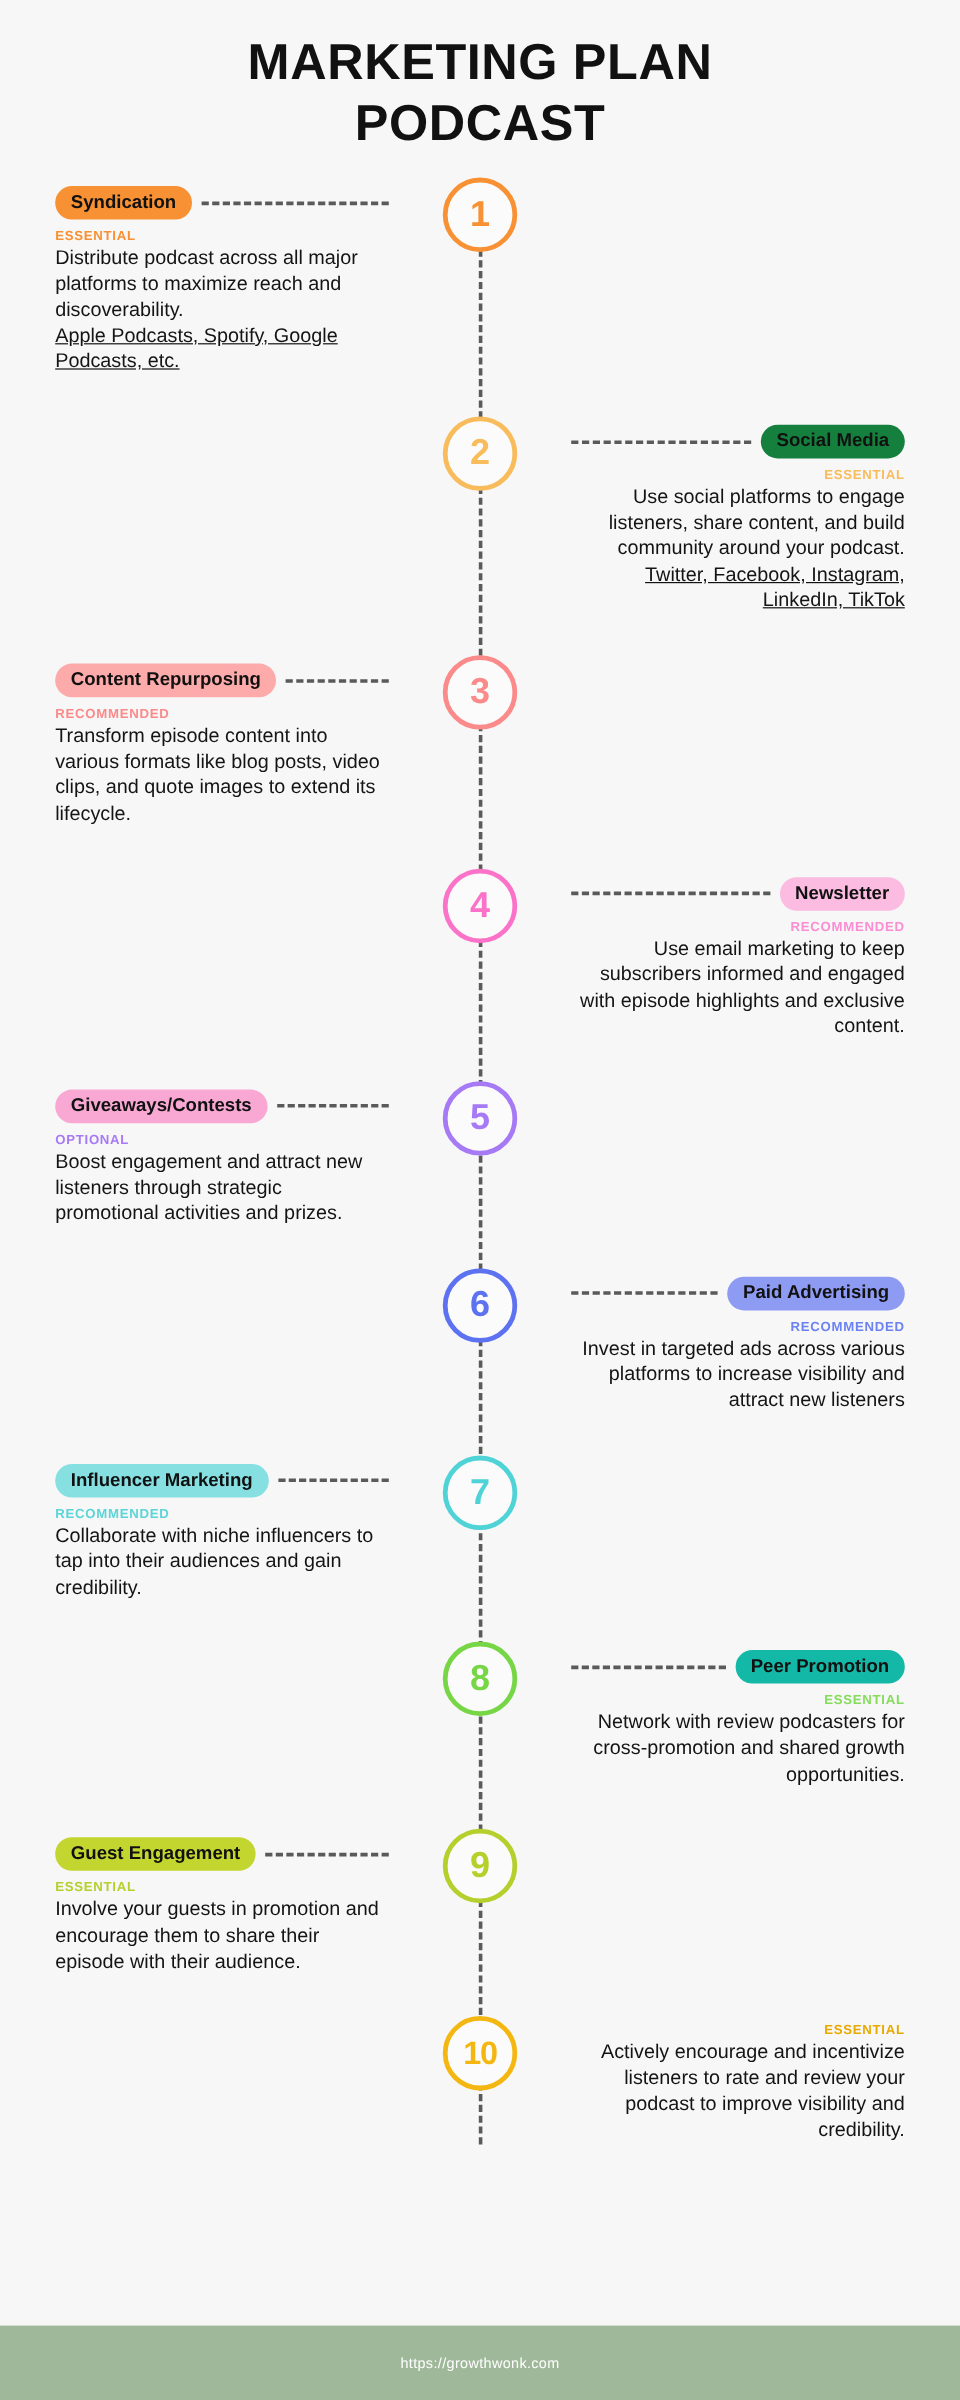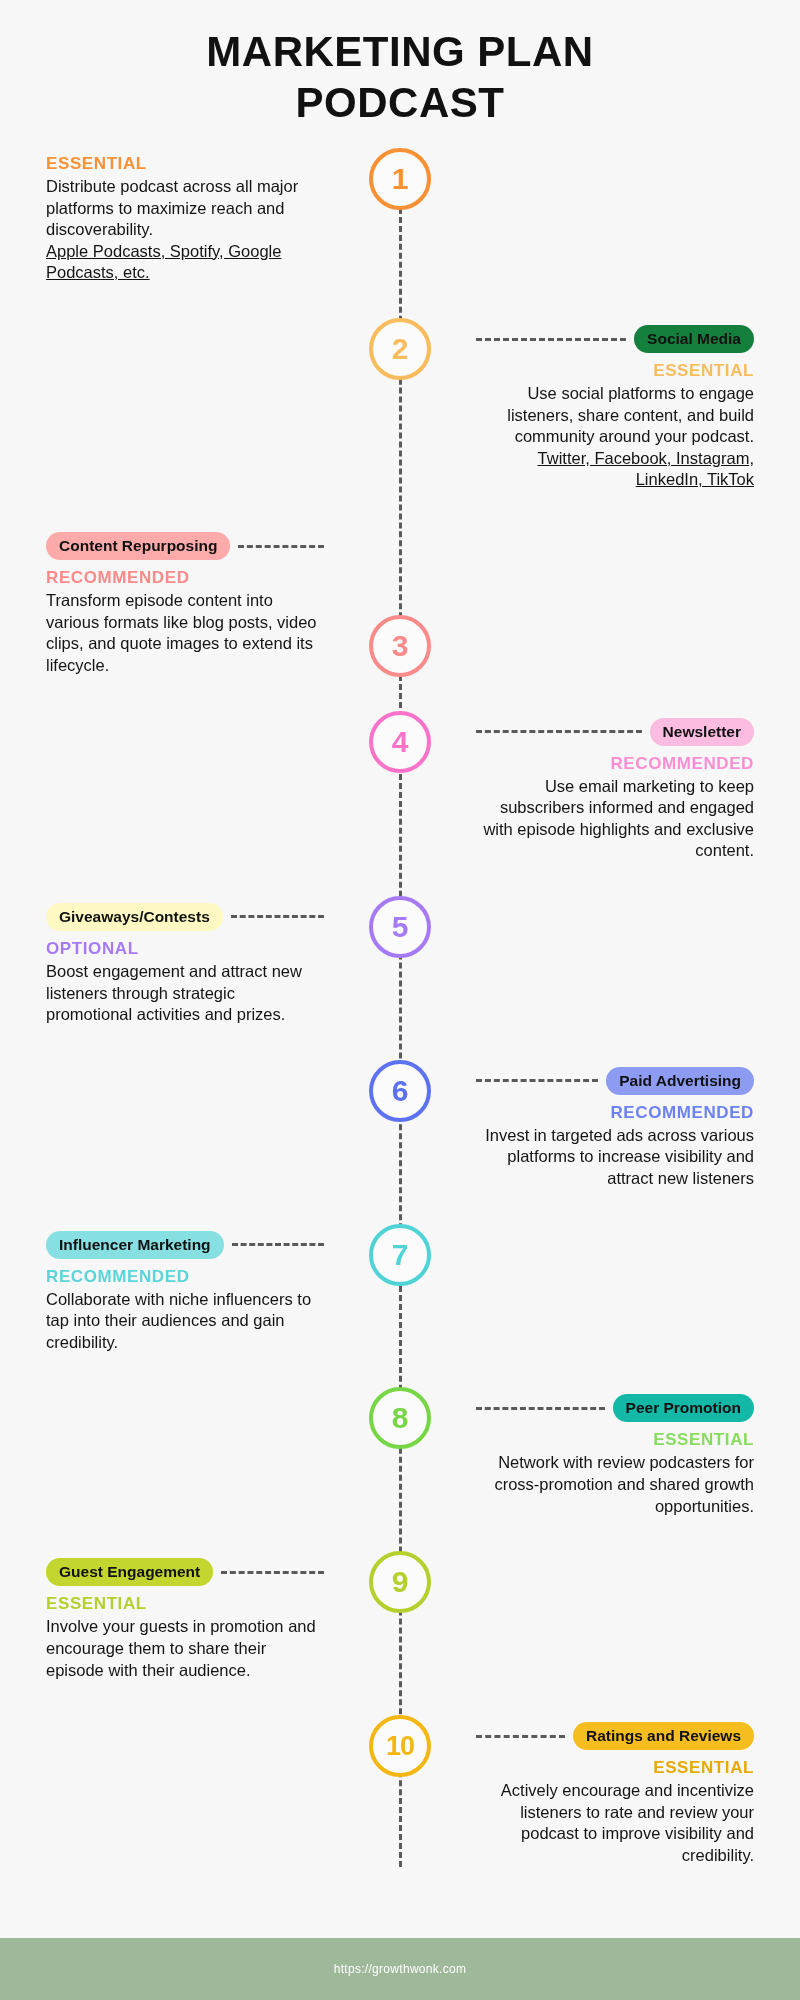--- a/index.html
+++ b/index.html
@@ -117,21 +117,21 @@
   .connector {
     flex: 1 1 auto;
     height: 0;
     border-top: 3px dashed #5a5a5a;
     min-width: 10px;
   }
   .connector.l { margin-left: 8px; }
   .connector.r { margin-right: 8px; }
 
   .tag {
-    font-size: 17px;
+    font-size: 11px;
     font-weight: 800;
     letter-spacing: 0.6px;
     margin-bottom: 2px;
   }
   .desc {
     font-size: 16.5px;
     line-height: 1.31;
     color: #141414;
   }
   .sub {
@@ -167,20 +167,24 @@
   <div class="title-block">
     <div class="title-line">MARKETING PLAN</div>
     <div class="title-line">PODCAST</div>
   </div>
 
   <div class="timeline">
     <div class="spine"></div>
     <div id="steps-host">
         <div class="step">
           <div class="side left">
+            <div class="chip-row">
+              <span class="chip" style="background: rgb(247, 145, 51);">Syndication</span>
+              <span class="connector l"></span>
+            </div>
             <div class="tag" style="color: rgb(247, 145, 51);">ESSENTIAL</div>
             <div class="desc">Distribute podcast across all major platforms to maximize reach and discoverability.</div>
             <div class="sub">Apple Podcasts, Spotify, Google Podcasts, etc.</div>
           </div>
           <div class="side empty"></div>
           <div class="node-col">
             <div class="node" style="border-color: rgb(247, 145, 51); color: rgb(247, 145, 51);">1</div>
           </div>
         </div>
         <div class="step" style="margin-top: 34px;">
@@ -191,21 +195,21 @@
               <span class="chip" style="background: #15803d;">Social Media</span>
             </div>
             <div class="tag" style="color: rgb(249, 188, 92);">ESSENTIAL</div>
             <div class="desc">Use social platforms to engage listeners, share content, and build community around your podcast.</div>
             <div class="sub">Twitter, Facebook, Instagram, LinkedIn, TikTok</div>
           </div>
           <div class="node-col">
             <div class="node" style="border-color: rgb(249, 188, 92); color: rgb(249, 188, 92);">2</div>
           </div>
         </div>
-        <div class="step" style="margin-top: 34px; align-items: flex-end;">
+        <div class="step" style="margin-top: 34px;">
           <div class="side left">
             <div class="chip-row">
               <span class="chip" style="background: rgb(252, 170, 170);">Content Repurposing</span>
               <span class="connector l"></span>
             </div>
             <div class="tag" style="color: rgb(251, 138, 138);">RECOMMENDED</div>
             <div class="desc">Transform episode content into various formats like blog posts, video clips, and quote images to extend its lifecycle.</div>
           </div>
           <div class="side empty"></div>
           <div class="node-col">
@@ -222,21 +226,21 @@
             <div class="tag" style="color: rgb(251, 142, 211);">RECOMMENDED</div>
             <div class="desc">Use email marketing to keep subscribers informed and engaged with episode highlights and exclusive content.</div>
           </div>
           <div class="node-col">
             <div class="node" style="border-color: rgb(251, 115, 200); color: rgb(251, 115, 200);">4</div>
           </div>
         </div>
         <div class="step" style="margin-top: 34px;">
           <div class="side left">
             <div class="chip-row">
-              <span class="chip" style="background: #fef9c3;">Giveaways/Contests</span>
+              <span class="chip" style="background: #f9a8d4;">Giveaways/Contests</span>
               <span class="connector l"></span>
             </div>
             <div class="tag" style="color: rgb(167, 122, 245);">OPTIONAL</div>
             <div class="desc">Boost engagement and attract new listeners through strategic promotional activities and prizes.</div>
           </div>
           <div class="side empty"></div>
           <div class="node-col">
             <div class="node" style="border-color: rgb(167, 122, 245); color: rgb(167, 122, 245);">5</div>
           </div>
         </div>
@@ -292,24 +296,20 @@
             <div class="desc">Involve your guests in promotion and encourage them to share their episode with their audience.</div>
           </div>
           <div class="side empty"></div>
           <div class="node-col">
             <div class="node" style="border-color: rgb(181, 207, 44); color: rgb(181, 207, 44);">9</div>
           </div>
         </div>
         <div class="step" style="margin-top: 34px;">
           <div class="side empty"></div>
           <div class="side right">
-            <div class="chip-row">
-              <span class="connector r"></span>
-              <span class="chip" style="background: rgb(246, 189, 30);">Ratings and Reviews</span>
-            </div>
             <div class="tag" style="color: rgb(232, 169, 0);">ESSENTIAL</div>
             <div class="desc">Actively encourage and incentivize listeners to rate and review your podcast to improve visibility and credibility.</div>
           </div>
           <div class="node-col">
             <div class="node wide" style="border-color: rgb(244, 183, 17); color: rgb(244, 183, 17); text-align: center;">10</div>
           </div>
         </div>
       </div>
   </div>
 

